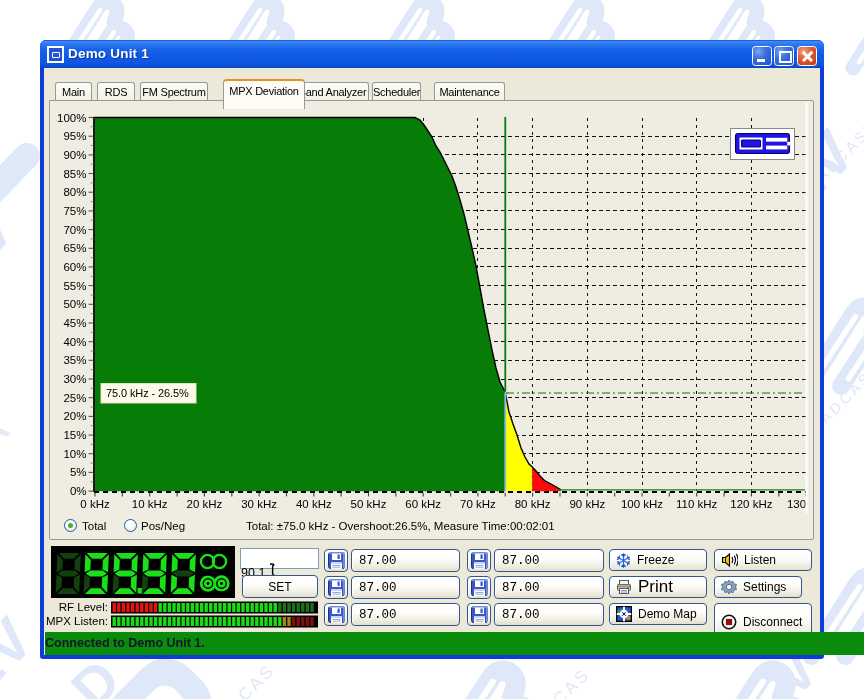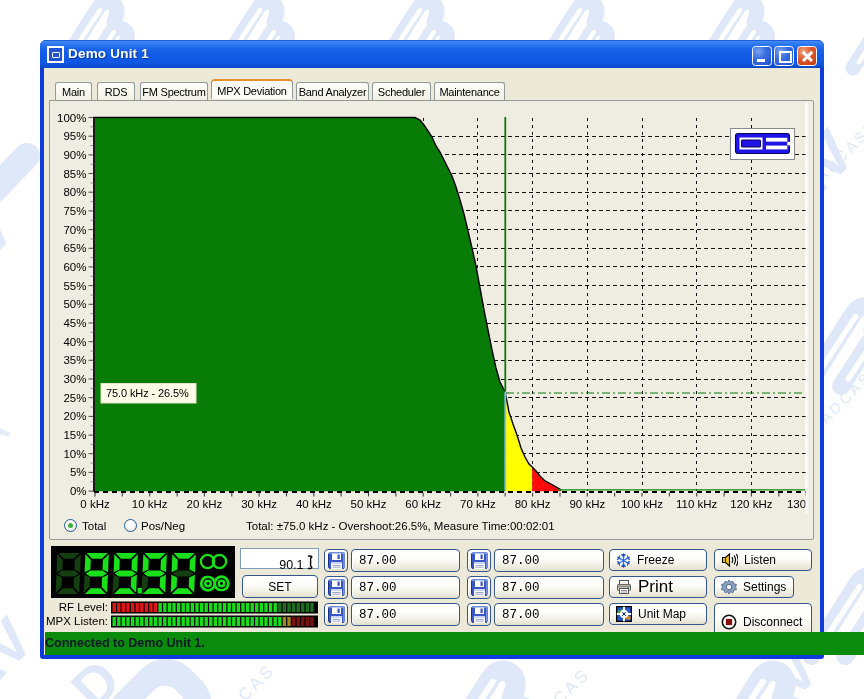--- a/index.html
+++ b/index.html
@@ -25,34 +25,34 @@
 .wbtn.cls { left:757px; background: radial-gradient(circle at 30% 25%, #f0a080 0%, #e0592e 45%, #c03a10 100%); }
 .wbtn.min::after { content:""; position:absolute; left:3.5px; bottom:3px; width:8px; height:3px; background:#fff; }
 .wbtn.max::after { content:""; position:absolute; left:3.5px; top:4px; width:9px; height:8px; border:2px solid #fff; }
 .wbtn.cls::before, .wbtn.cls::after { content:""; position:absolute; left:2.5px; top:8px; width:13px; height:2.6px; background:#fff; }
 .wbtn.cls::before { transform: rotate(45deg); }
 .wbtn.cls::after { transform: rotate(-45deg); }
 
 .tab { position:absolute; top:82px; height:19px; background:linear-gradient(180deg,#fefefb,#f2f0e2);
   border:1px solid #919b9c; border-bottom:none; border-radius:3px 3px 0 0;
   font-size:11px; letter-spacing:-0.25px; text-align:center; line-height:18px; color:#000; white-space:nowrap; }
-.tab.active { top:79px; height:20px; background:#fcfbf6; z-index:5; line-height:20px;
-  border-top:2.5px solid #e5902c; border-radius:4px 4px 0 0; }
+.tab.active { top:79px; height:30px; background:#fcfbf6; z-index:5; line-height:20px;
+  border-top:2.5px solid #e5902c; border-radius:4px 4px 0 0;margin-left:12px; }
 #chartsvg { position:absolute; left:0px; top:0px; }
 .al { font-size:11.5px; fill:#000; font-family:"Liberation Sans",sans-serif; }
 .tt { font-size:11px; letter-spacing:-0.1px; fill:#000; font-family:"Liberation Sans",sans-serif; }
 .gr { stroke:#111; stroke-width:1; stroke-dasharray:3.5 3.5; fill:none; shape-rendering:crispEdges; }
 .radio { position:absolute; width:13px; height:13px; border-radius:50%;
   border:1px solid #1d5a9e; background: radial-gradient(circle at 35% 30%, #ffffff 30%, #e6e4de 100%); }
 .radio.sel::after { content:""; position:absolute; left:3px; top:3px; width:5px; height:5px;
   border-radius:50%; background:#3fae3f; }
 #display { position:absolute; left:51px; top:546px; width:184px; height:52px; background:#000; }
 .flabel { position:absolute; width:104px; text-align:right; font-size:11.5px; }
 #inp { position:absolute; left:240px; top:548px; width:79px; height:21px; background:#fff;
-  border:1px solid #7f9db9; font-size:12.5px; text-align:right; padding:6px 3px 0 0; }
+  border:1px solid #7f9db9; font-size:12.5px; text-align:left; padding:14px 3px 0 0; }
 .btn { position:absolute; border:1px solid #35568c; border-radius:4px;
   background: linear-gradient(180deg,#ffffff 0%,#fdfdfa 40%,#f1efe4 75%,#e2dfcd 100%);
   box-shadow: inset 0 1px 0 #fff, inset 1px 0 0 #fff;
   display:flex; align-items:center; white-space:nowrap; }
 .btn .ic { display:inline-flex; align-items:center; }
 .btn .ic.c { margin:0 auto; }
 .btn .bl { margin-left:6px; }
 .btn .bl.c { margin:0 auto; }
 .m87 { font-family:Liberation Mono, monospace; font-size:12.5px; margin-left:7px; }
 #setbtn { position:absolute; left:242px; top:575px; width:76px; height:23px; }
@@ -131,21 +131,21 @@
     <div class="wbtn cls"></div>
   </div>
 </div>
 
 <div style="position:absolute;left:0;top:0">
 <div class="tab" style="left:55px;width:37px">Main</div>
 <div class="tab" style="left:97px;width:38px">RDS</div>
 <div class="tab" style="left:140px;width:68px">FM Spectrum</div>
 <div class="tab active" style="left:211px;width:82px">MPX Deviation</div>
 <div class="tab" style="left:296px;width:73px">Band Analyzer</div>
-<div class="tab" style="left:372px;width:59px">Scheduler</div>
+<div class="tab" style="left:372px;width:49px">Scheduler</div>
 <div class="tab" style="left:434px;width:71px">Maintenance</div>
 </div>
 
 <div style="position:absolute;left:49px;top:100px;width:765px;height:440px;background:#efece1;border:1px solid #919b9c;border-radius:0 2px 2px 2px"></div>
 
 <svg id="chartsvg" width="864" height="699" viewBox="0 0 864 699" style="position:absolute;left:0;top:0">
 <line x1="95" y1="136.2" x2="805.5" y2="136.2" class="gr"></line>
 <line x1="95" y1="154.9" x2="805.5" y2="154.9" class="gr"></line>
 <line x1="95" y1="173.5" x2="805.5" y2="173.5" class="gr"></line>
 <line x1="95" y1="192.2" x2="805.5" y2="192.2" class="gr"></line>
@@ -608,21 +608,21 @@
 <rect x="1.5" y="5.5" width="13" height="6" rx="1" fill="#d6d2c6" stroke="#555"></rect>
 <rect x="1.5" y="5.5" width="13" height="2.2" rx="1" fill="#b8b4a6" stroke="#555" stroke-width="0.6"></rect>
 <circle cx="12.2" cy="8.6" r="0.9" fill="#4a8"></circle>
 <rect x="3.5" y="9.5" width="9" height="5" fill="#fff" stroke="#555"></rect>
 <line x1="5" y1="11.5" x2="11" y2="11.5" stroke="#999"></line>
 <line x1="5" y1="13" x2="11" y2="13" stroke="#999"></line>
 </svg>
       </span>
       <span class="bl" style="font-size:17px">Print</span>
     </div>
-<div class="btn" style="left:714px;top:576px;width:80px;height:22px">
+<div class="btn" style="left:714px;top:576px;width:88px;height:22px">
       <span class="ic" style="margin-left:6px">
         <svg width="16" height="16" viewBox="0 0 16 16">
 <path d="M8 1 L9.4 3.2 L12 2.3 L12.8 4.9 L15.5 5.3 L14.6 8 L15.5 10.7 L12.8 11.1 L12 13.7 L9.4 12.8 L8 15 L6.6 12.8 L4 13.7 L3.2 11.1 L0.5 10.7 L1.4 8 L0.5 5.3 L3.2 4.9 L4 2.3 L6.6 3.2 Z" fill="#8aa0c2" stroke="#4a6288" stroke-width="0.8"></path>
 <circle cx="8" cy="8" r="2.7" fill="#fafaf6" stroke="#4a6288" stroke-width="0.9"></circle>
 </svg>
       </span>
       <span class="bl" style="font-size:12px">Settings</span>
     </div>
 <div class="btn" style="left:609px;top:603px;width:98px;height:22px">
       <span class="ic" style="margin-left:6px">
@@ -632,21 +632,21 @@
 <path d="M1.5 4 q3 1 4.5 -1.5 l2 2 -5 4 q-1.5 -1 -1.5 -2 z" fill="#3f9a4e"></path>
 <path d="M9.5 10 q2.5 -1 5 0.5 l0 3 q-3.5 1 -5 -1 z" fill="#c88a30"></path>
 <g stroke="#ffffff" stroke-width="2" stroke-linecap="square">
 <line x1="8" y1="1.8" x2="8" y2="14.2"></line>
 <line x1="1.8" y1="8" x2="14.2" y2="8"></line>
 </g>
 <circle cx="8" cy="8" r="3.4" fill="none" stroke="#ffffff" stroke-width="1.8"></circle>
 <circle cx="8" cy="8" r="1.2" fill="#10275c"></circle>
 </svg>
       </span>
-      <span class="bl" style="font-size:12px">Unit Map</span>
+      <span class="bl" style="font-size:12px">Demo Map</span>
     </div>
 <div class="btn" style="left:714px;top:603px;width:98px;height:38px">
       <span class="ic" style="margin-left:6px">
         <svg width="16" height="16" viewBox="0 0 16 16">
 <circle cx="8" cy="8" r="6.7" fill="#fdfdfb" stroke="#111" stroke-width="1.6"></circle>
 <rect x="4.9" y="4.9" width="6.2" height="6.2" fill="#8b0f0f"></rect>
 </svg>
       </span>
       <span class="bl" style="font-size:12px">Disconnect</span>
     </div>

